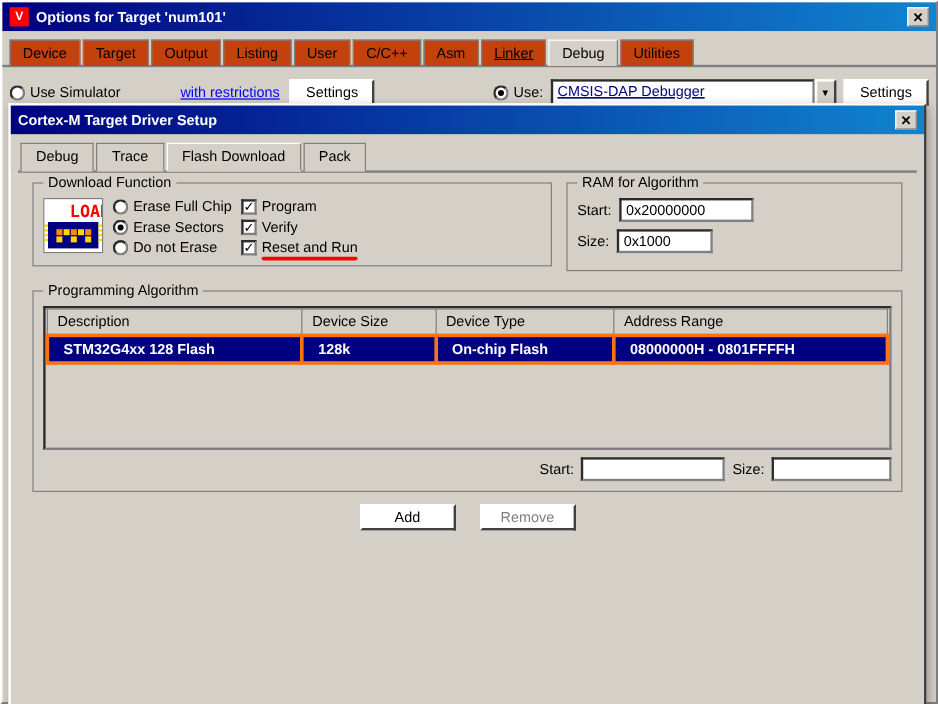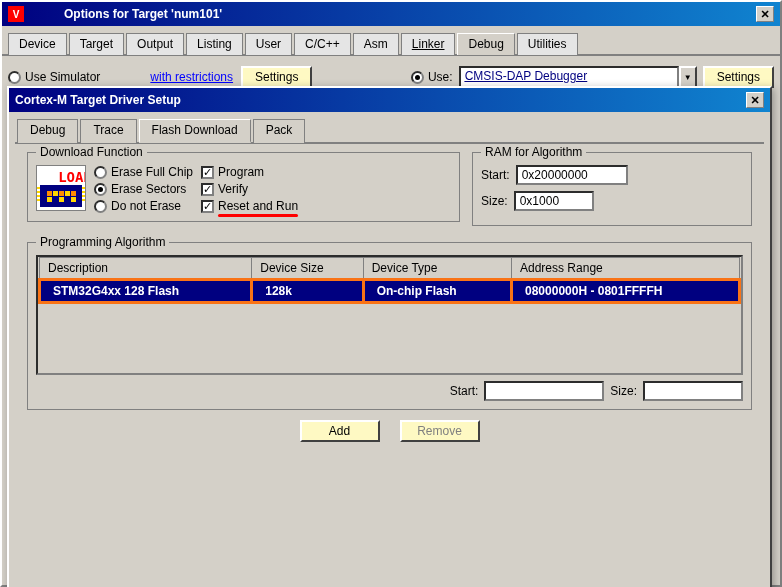--- a/index.html
+++ b/index.html
@@ -38,21 +38,21 @@
     }
 
     .outer-titlebar .title-icon {
       width: 16px; height: 16px;
       background: #ff0000;
       margin-right: 6px;
       display: flex; align-items: center; justify-content: center;
       font-size: 10px; color: white; font-weight: bold;
     }
 
-    .outer-titlebar .title-text { flex: 1; margin-left: 34px; }
+    .outer-titlebar .title-text { flex: 1; }
 
     .title-close-btn {
       width: 18px; height: 16px;
       background: #d4d0c8;
       border: 1px solid;
       border-top-color: #ffffff;
       border-left-color: #ffffff;
       border-right-color: #808080;
       border-bottom-color: #808080;
       display: flex; align-items: center; justify-content: center;
@@ -63,21 +63,21 @@
     
     .outer-tabs {
       display: flex;
       padding: 6px 6px 0;
       background: #d4d0c8;
       border-bottom: 2px solid #808080;
     }
 
     .outer-tab {
       padding: 3px 10px;
-      background: #e5e5e5;
+      background: #c2410c;
       border: 1px solid #808080;
       border-bottom: none;
       margin-right: 2px;
       cursor: pointer;
       font-size: 12px;
       position: relative;
       top: 1px;
     }
 
     .outer-tab.active {
@@ -104,21 +104,21 @@
     }
 
     .link-text {
       color: blue;
       text-decoration: underline;
       margin-left: 42px;
     }
 
     .win-btn {
       padding: 2px 12px;
-      background: #fef9c3;
+      background: #ffffff;
       border: 2px solid;
       border-top-color: #ffffff;
       border-left-color: #ffffff;
       border-right-color: #404040;
       border-bottom-color: #404040;
       font-size: 12px;
       cursor: pointer;
       min-width: 70px;
     }
 

